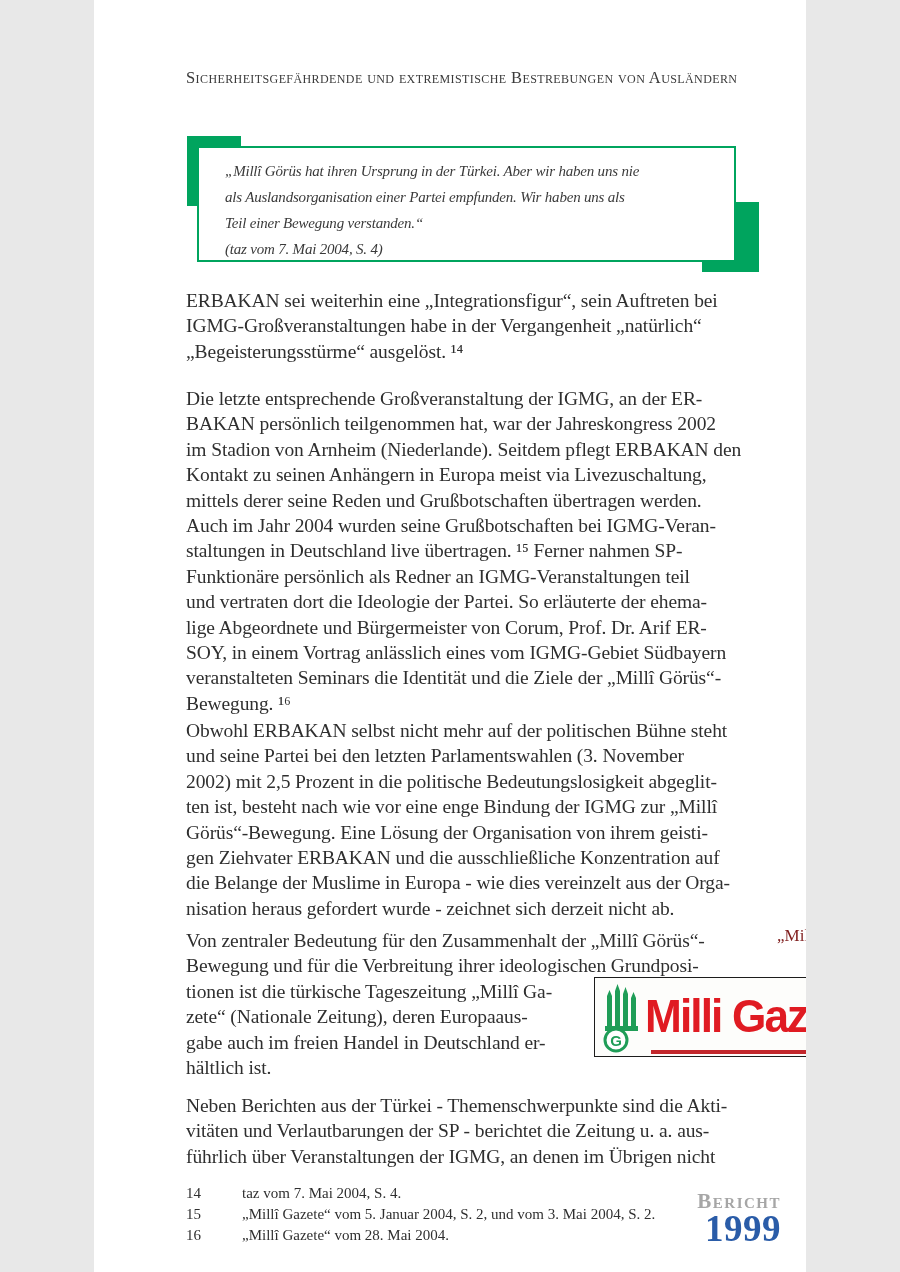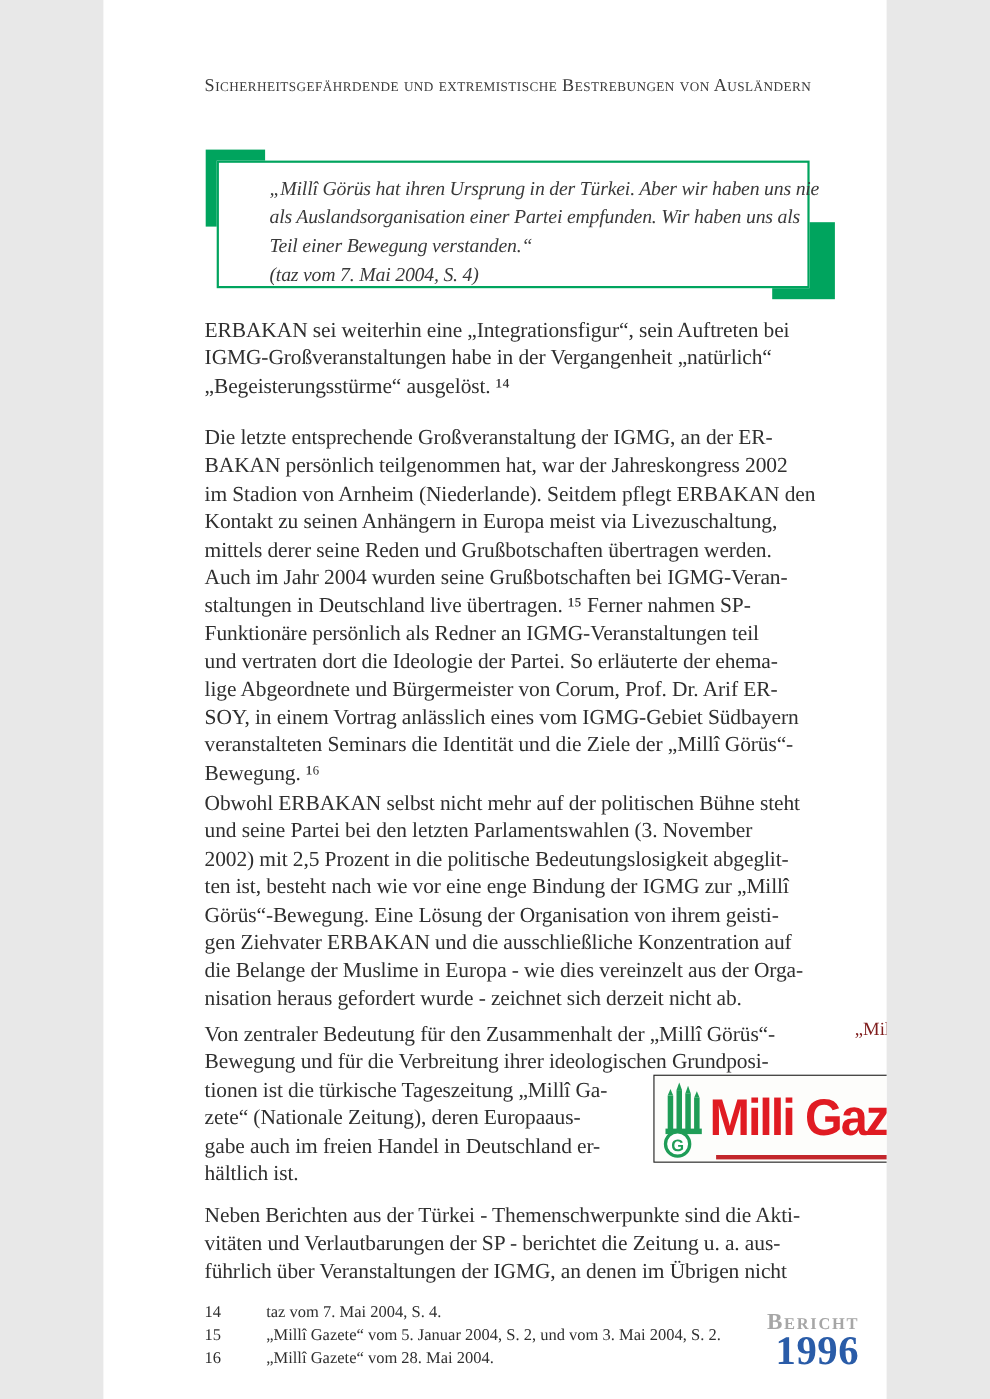--- a/index.html
+++ b/index.html
@@ -19,22 +19,22 @@
   .page-number{font-size:17px;font-weight:normal;color:#2f2f2f;}
   
   .quote-accent-tl{position:absolute;left:93px;top:136px;width:54px;height:70px;background:#00a45e;}
   .quote-accent-br{position:absolute;left:608px;top:202px;width:57px;height:70px;background:#00a45e;}
   .quote-box{
     position:absolute;left:103px;top:146px;width:509px;height:102px;
     background:#ffffff;border:2px solid #00a45e;
     padding:10px 0 0 26px;
   }
   .quote-text{
-    font-style:italic;font-size:18px;line-height:26px;color:#3a3a3a;
-    white-space:pre;letter-spacing:-0.2px;margin-left:20px;
+    font-style:italic;font-size:15px;line-height:26px;color:#3a3a3a;
+    white-space:pre;letter-spacing:-0.2px;
   }
   
   .para{
     position:absolute;left:92px;width:600px;
     font-size:19.5px;line-height:25.4px;white-space:pre;color:#2f2f2f;
     letter-spacing:-0.1px;
   }
   .para-1{top:288px;}
   .para-2{top:386px;}
   .para-3{top:718px;}
@@ -169,18 +169,18 @@
       <span class="footnote-text">„Millî Gazete“ vom 5. Januar 2004, S. 2, und vom 3. Mai 2004, S. 2.</span>
     </div>
     <div class="footnote-row">
       <span class="footnote-num">16</span>
       <span class="footnote-text">„Millî Gazete“ vom 28. Mai 2004.</span>
     </div>
   </div>
 
   <div class="footer-mark">
     <div class="footer-label">Bericht</div>
-    <div class="footer-year">1996</div>
+    <div class="footer-year">1999</div>
   </div>
 
   <div class="side-tab"></div>
 
 </div>
 
 </body></html>

